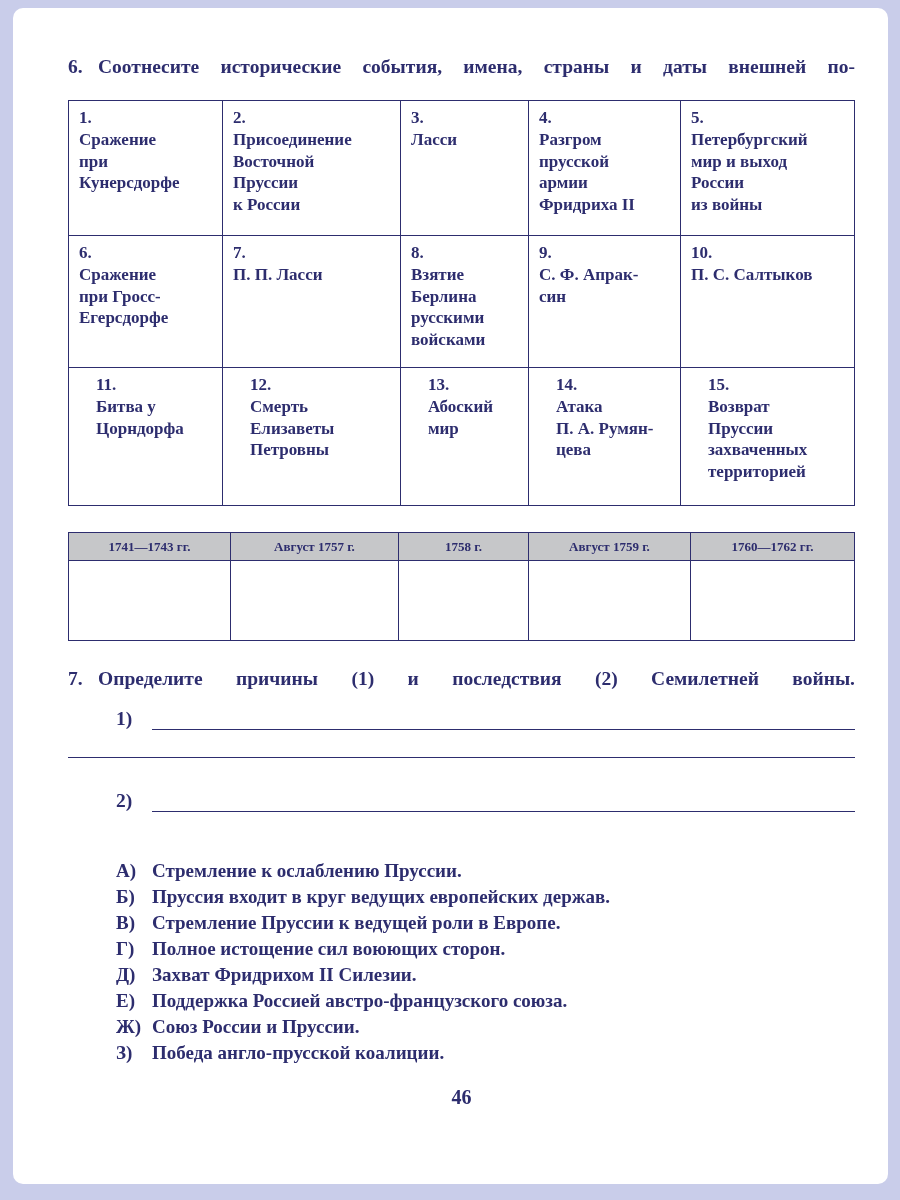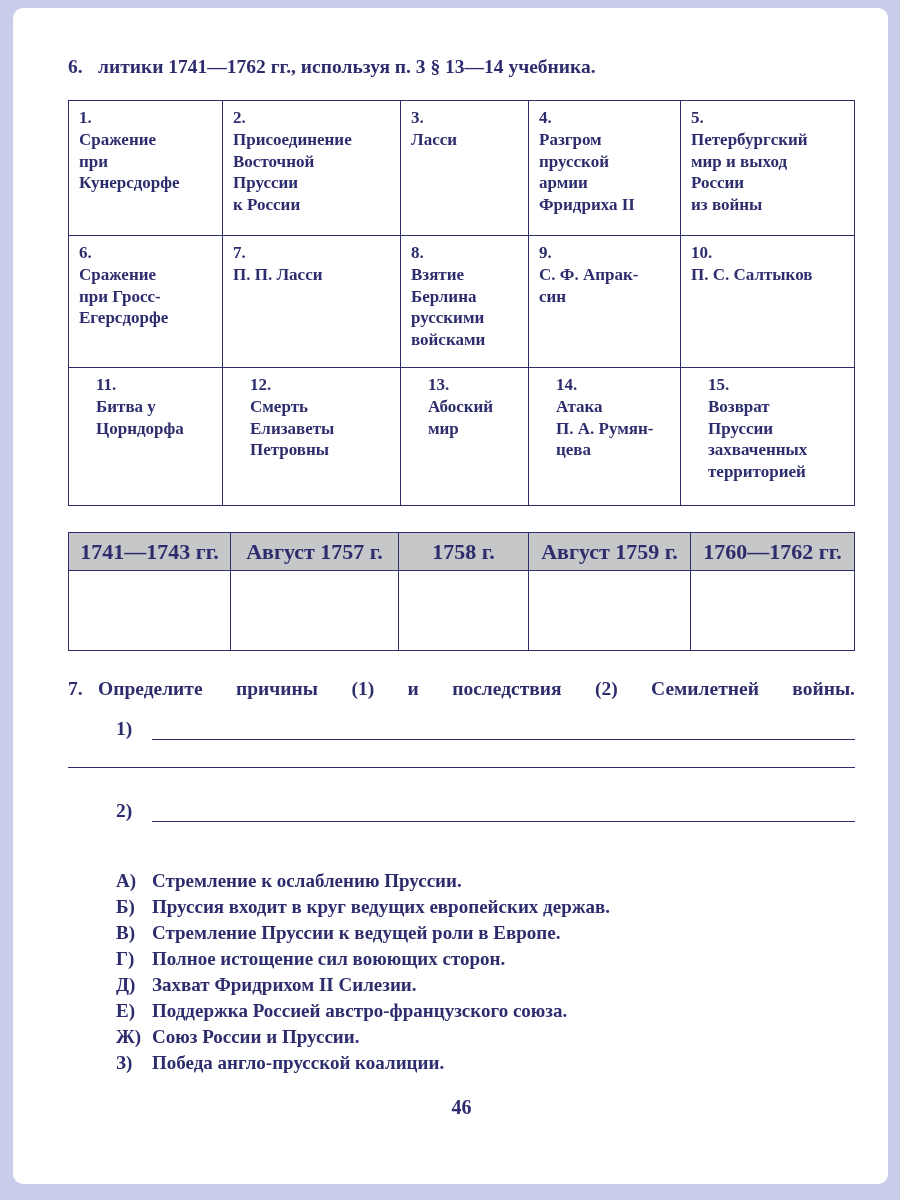--- a/index.html
+++ b/index.html
@@ -43,22 +43,22 @@
   .t1 .r2 td { height: 132px; }
   .t1 .r3 td { height: 138px; padding-left: 27px; }
   .cn { font-size: 17px; line-height: 22px; }
   .ct { font-size: 17px; line-height: 21.5px; white-space: pre-line; margin-top: 0; }
 
   
   .t2 { width: 100%; margin-top: 26px; }
   .t2 th {
     border: 1.5px solid #2d2d6e;
     background: #c6c7c9;
-    font-size: 22px;
-    height: 38px;
+    font-size: 13px;
+    height: 28px;
     text-align: center;
     vertical-align: middle;
     padding: 0 1px;
   }
   .t2 td {
     border: 1.5px solid #2d2d6e;
     height: 80px;
   }
 
   
@@ -99,21 +99,21 @@
   }
 </style>
 </head>
 <body>
 
 <div class="page">
 
   <div class="task">
     <div class="task-num">6.</div>
     <div class="task-text">
-      <div class="nline">литики 1741—1762 гг., используя п. 3 § 13—14 учебника.</div>
+      <div class="jline">Соотнесите исторические события, имена, страны и даты внешней по-</div>
     </div>
   </div>
 
   <table class="t1">
     <colgroup>
       <col style="width:154px">
         <col style="width:178px">
         <col style="width:128px">
         <col style="width:152px">
         <col>

